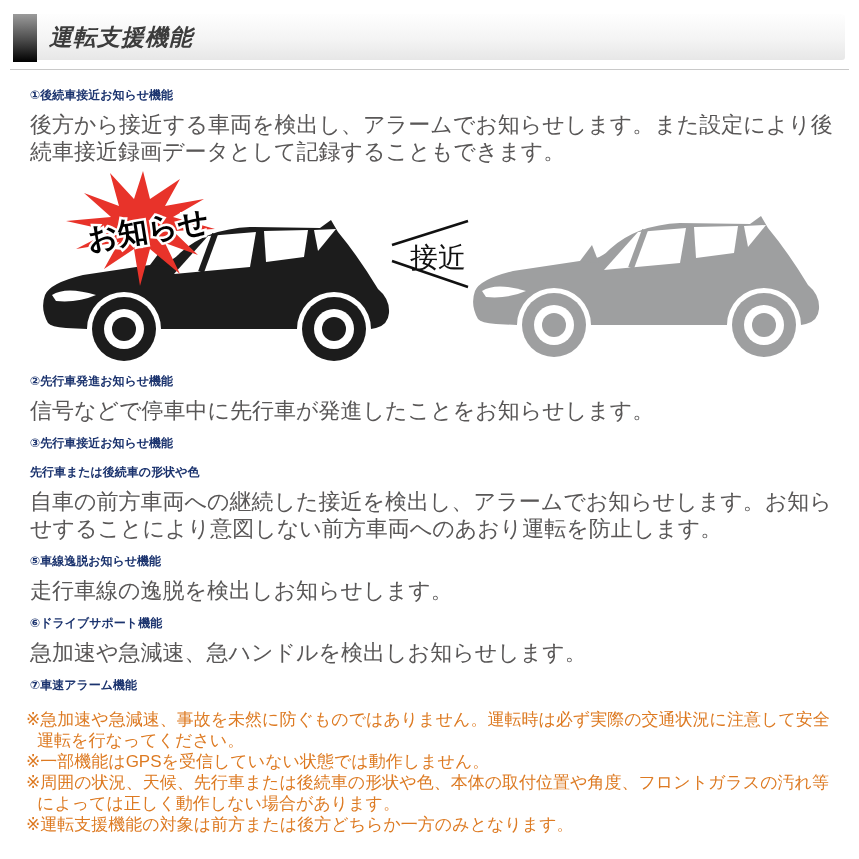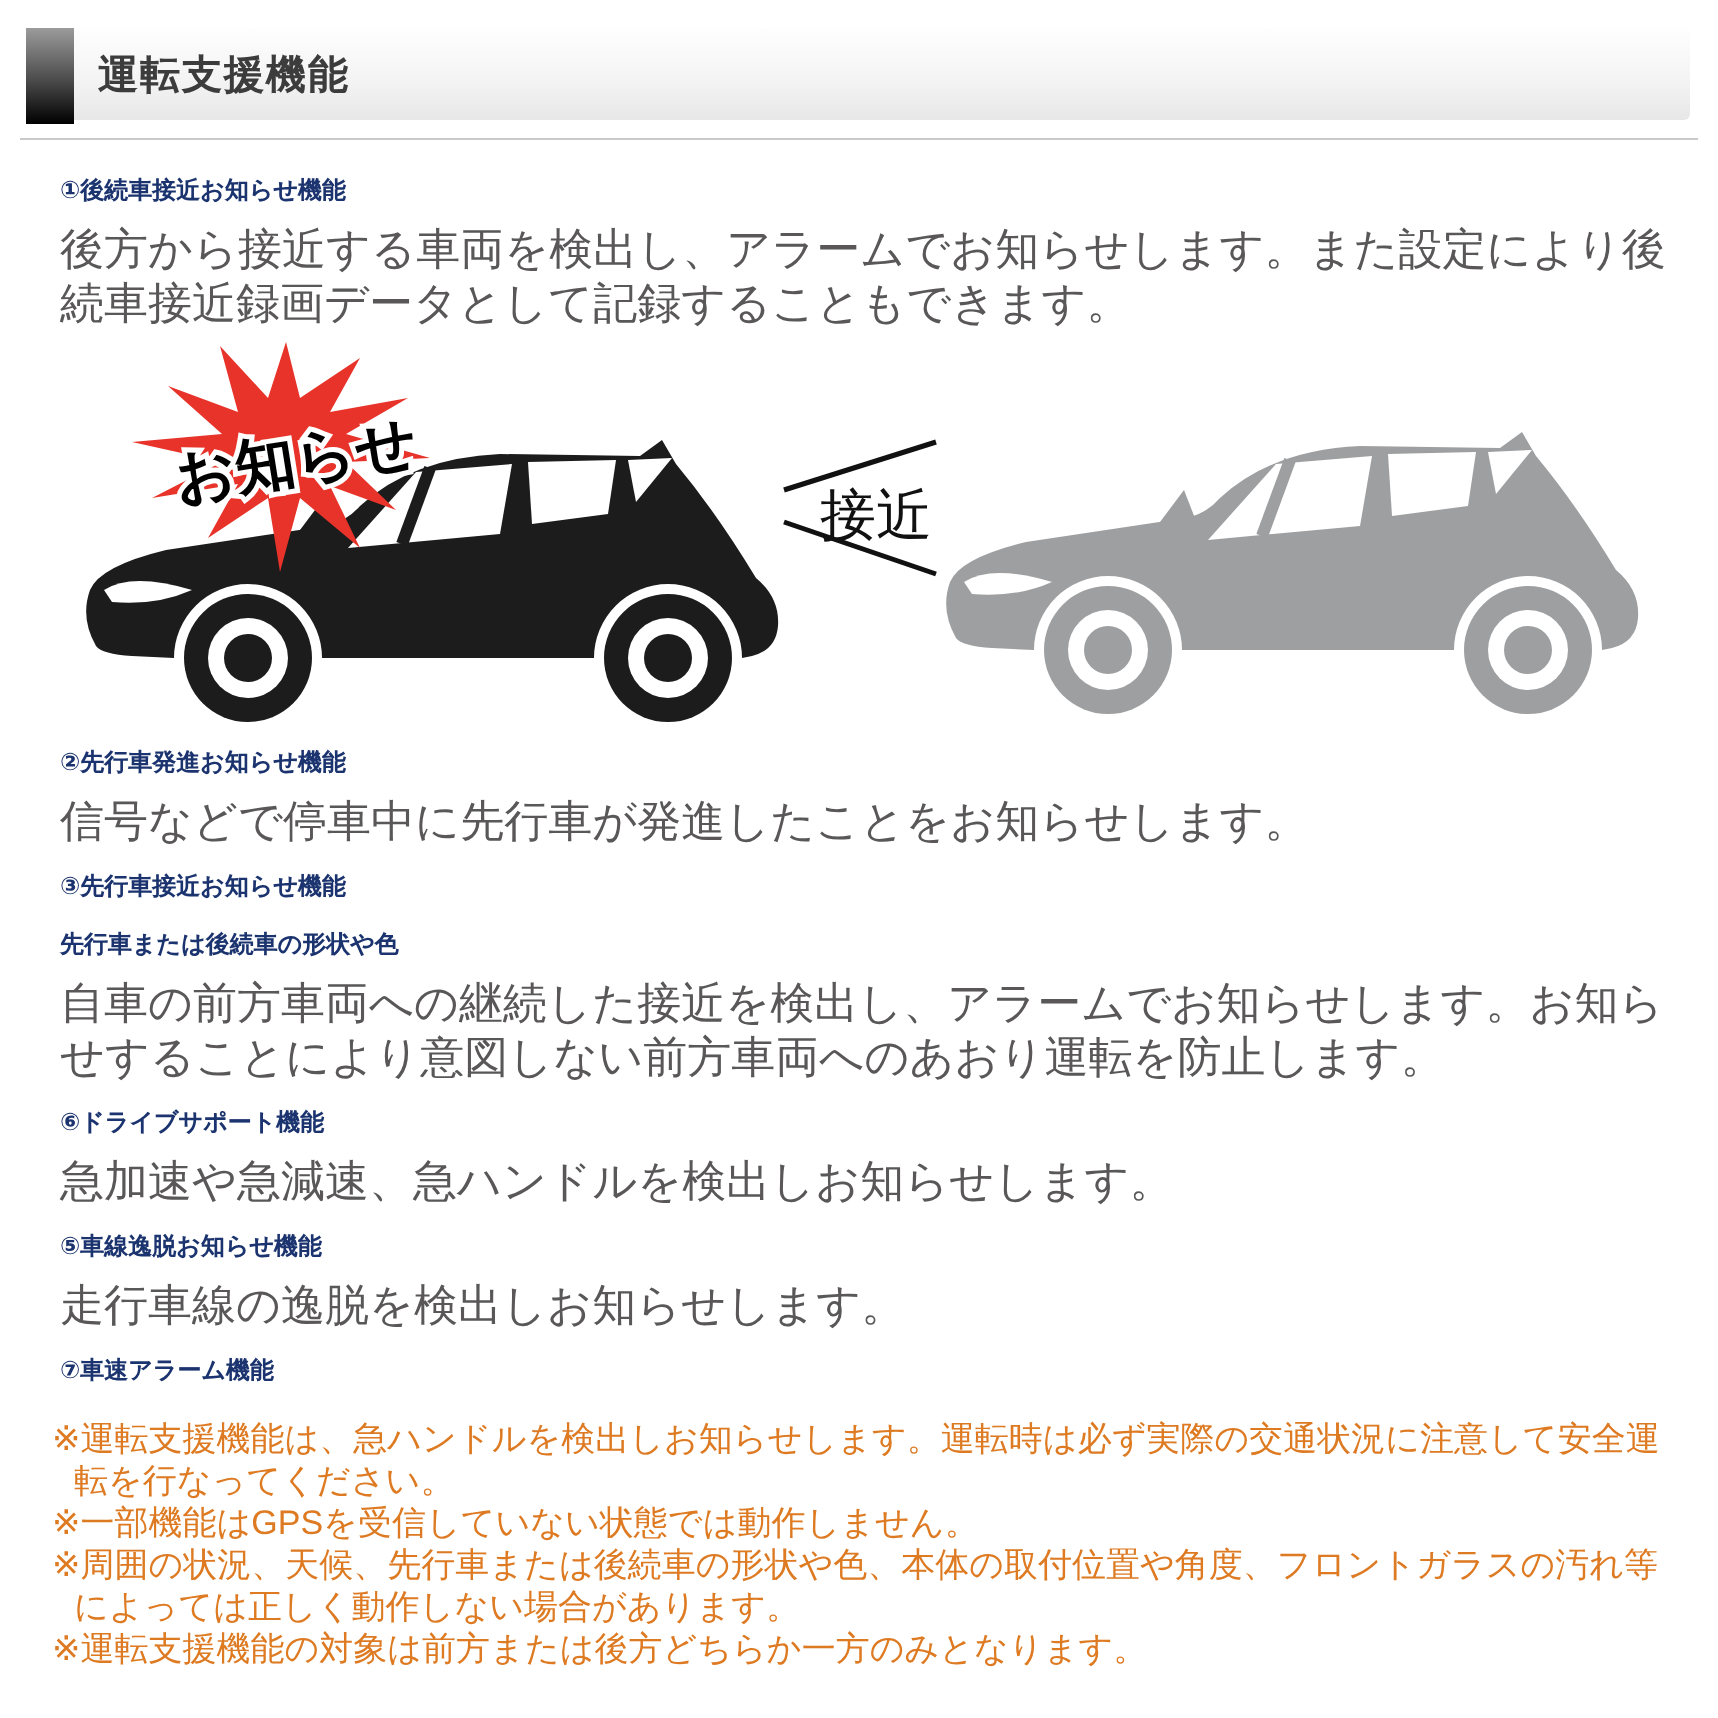--- a/index.html
+++ b/index.html
@@ -17,21 +17,21 @@
     width:859px;height:859px;overflow:hidden;background:#fff;
     font-family:"Liberation Sans","DejaVu Sans",sans-serif;
   }
   
   .header{display:flex;align-items:flex-start;margin:14px 14px 0 13px;height:48px;}
   .header-accent{width:24px;height:48px;flex:0 0 24px;
     background:linear-gradient(180deg,#9b9b9b 0%,#4a4a4a 55%,#000 100%);}
   .header-bar{flex:1;height:46px;display:flex;align-items:center;padding-left:12px;
     background:linear-gradient(180deg,#fefefe 0%,#f4f4f4 55%,#e7e7e7 100%);
     border-radius:0 3px 3px 0;}
-  .header-bar h1{margin:0;font-size:20px;font-weight:bold;color:var(--header-title);letter-spacing:1px;}
+  .header-bar h1{margin:0;font-size:23px;font-weight:bold;color:var(--header-title);letter-spacing:1px;font-style:italic;}
   .header-rule{height:1px;background:#c9c9c9;margin:7px 10px 0 10px;}
   
   .main{margin:16px 17px 0 30px;width:812px;}
   .section{margin-bottom:10px;}
   .section h2{margin:0 0 6px 0;font-size:12px;line-height:19px;font-weight:bold;color:var(--heading-text);}
   .section p{margin:0;font-size:22px;line-height:27px;color:var(--body-text);}
   
   .illustration{margin:-6px 0 -2px 0;}
   .illustration svg{display:block;}
   .own-car{color:var(--own-car);}
@@ -104,33 +104,33 @@
   <div class="section">
     <h2>③先行車接近お知らせ機能</h2>
   </div>
 
   <div class="section">
     <h2>先行車または後続車の形状や色</h2>
     <p>自車の前方車両への継続した接近を検出し、アラームでお知らせします。お知らせすることにより意図しない前方車両へのあおり運転を防止します。</p>
   </div>
 
   <div class="section">
-    <h2>⑥ドライブサポート機能</h2>
-    <p>急加速や急減速、急ハンドルを検出しお知らせします。</p>
+    <h2>⑤車線逸脱お知らせ機能</h2>
+    <p>走行車線の逸脱を検出しお知らせします。</p>
   </div>
 
   <div class="section">
-    <h2>⑤車線逸脱お知らせ機能</h2>
-    <p>走行車線の逸脱を検出しお知らせします。</p>
+    <h2>⑥ドライブサポート機能</h2>
+    <p>急加速や急減速、急ハンドルを検出しお知らせします。</p>
   </div>
 
   <div class="section">
     <h2>⑦車速アラーム機能</h2>
   </div>
 
   <ul class="notes">
-    <li>※運転支援機能は、急ハンドルを検出しお知らせします。運転時は必ず実際の交通状況に注意して安全運転を行なってください。</li>
+    <li>※急加速や急減速、事故を未然に防ぐものではありません。運転時は必ず実際の交通状況に注意して安全運転を行なってください。</li>
     <li>※一部機能はGPSを受信していない状態では動作しません。</li>
     <li>※周囲の状況、天候、先行車または後続車の形状や色、本体の取付位置や角度、フロントガラスの汚れ等によっては正しく動作しない場合があります。</li>
     <li>※運転支援機能の対象は前方または後方どちらか一方のみとなります。</li>
   </ul>
 
 </div>
 
 </body></html>

